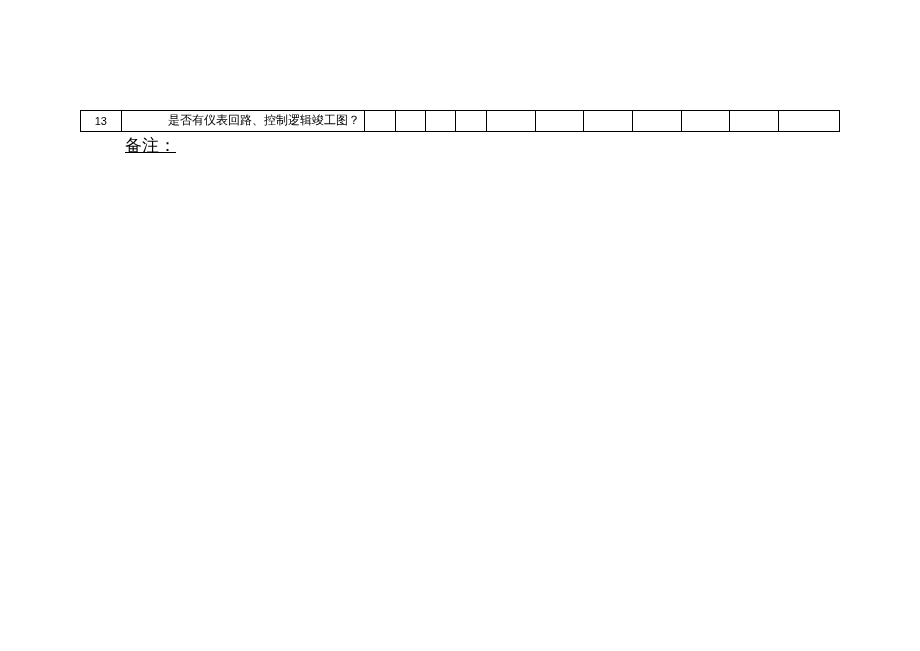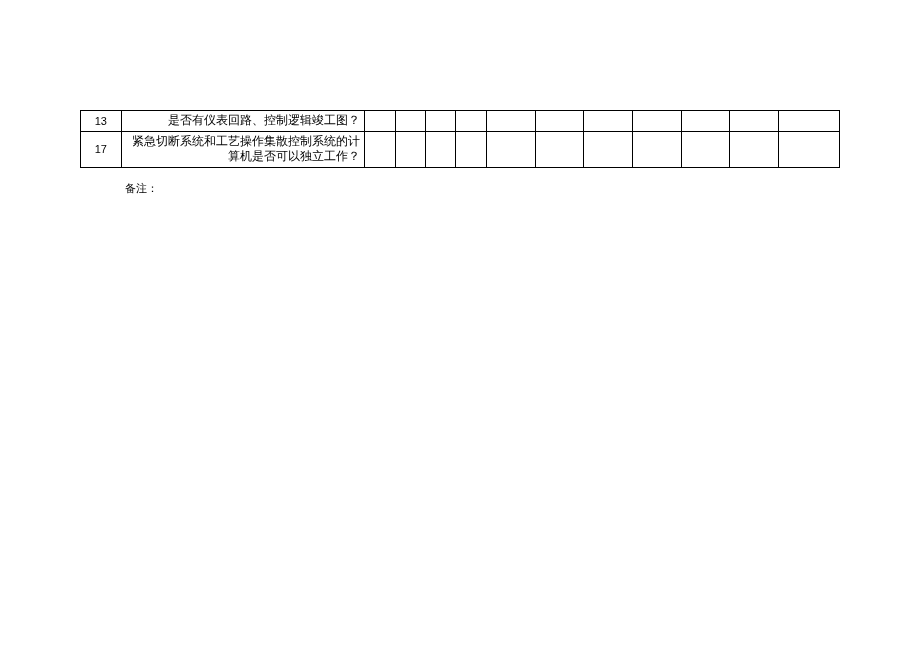--- a/index.html
+++ b/index.html
@@ -50,23 +50,24 @@
     .col-remark {
       width: 60px;
     }
     .row-single td {
       height: 16px;
     }
     .row-double td {
       height: 32px;
     }
     .footnote {
-      margin-top: 13px;
+      margin-top: 2px;
       padding-left: 45px;
-      font-size: 11px;
+      font-size: 17px;
+      text-decoration: underline;
     }
   </style>
 </head>
 <body>
 
 <div class="page">
   <table>
     <tbody>
       <tr class="row-single">
         <td class="col-num">13</td>
@@ -76,31 +77,16 @@
         <td class="col-check"></td>
         <td class="col-check"></td>
         <td class="col-check-wide"></td>
         <td class="col-check-wide"></td>
         <td class="col-check-wide"></td>
         <td class="col-check-wide"></td>
         <td class="col-check-wide"></td>
         <td class="col-check-wide"></td>
         <td class="col-remark"></td>
       </tr>
-      <tr class="row-double">
-        <td class="col-num">17</td>
-        <td class="col-question">紧急切断系统和工艺操作集散控制系统的计算机是否可以独立工作？</td>
-        <td class="col-check"></td>
-        <td class="col-check"></td>
-        <td class="col-check"></td>
-        <td class="col-check"></td>
-        <td class="col-check-wide"></td>
-        <td class="col-check-wide"></td>
-        <td class="col-check-wide"></td>
-        <td class="col-check-wide"></td>
-        <td class="col-check-wide"></td>
-        <td class="col-check-wide"></td>
-        <td class="col-remark"></td>
-      </tr>
     </tbody>
   </table>
   <div class="footnote">备注：</div>
 </div>
 
 </body></html>

